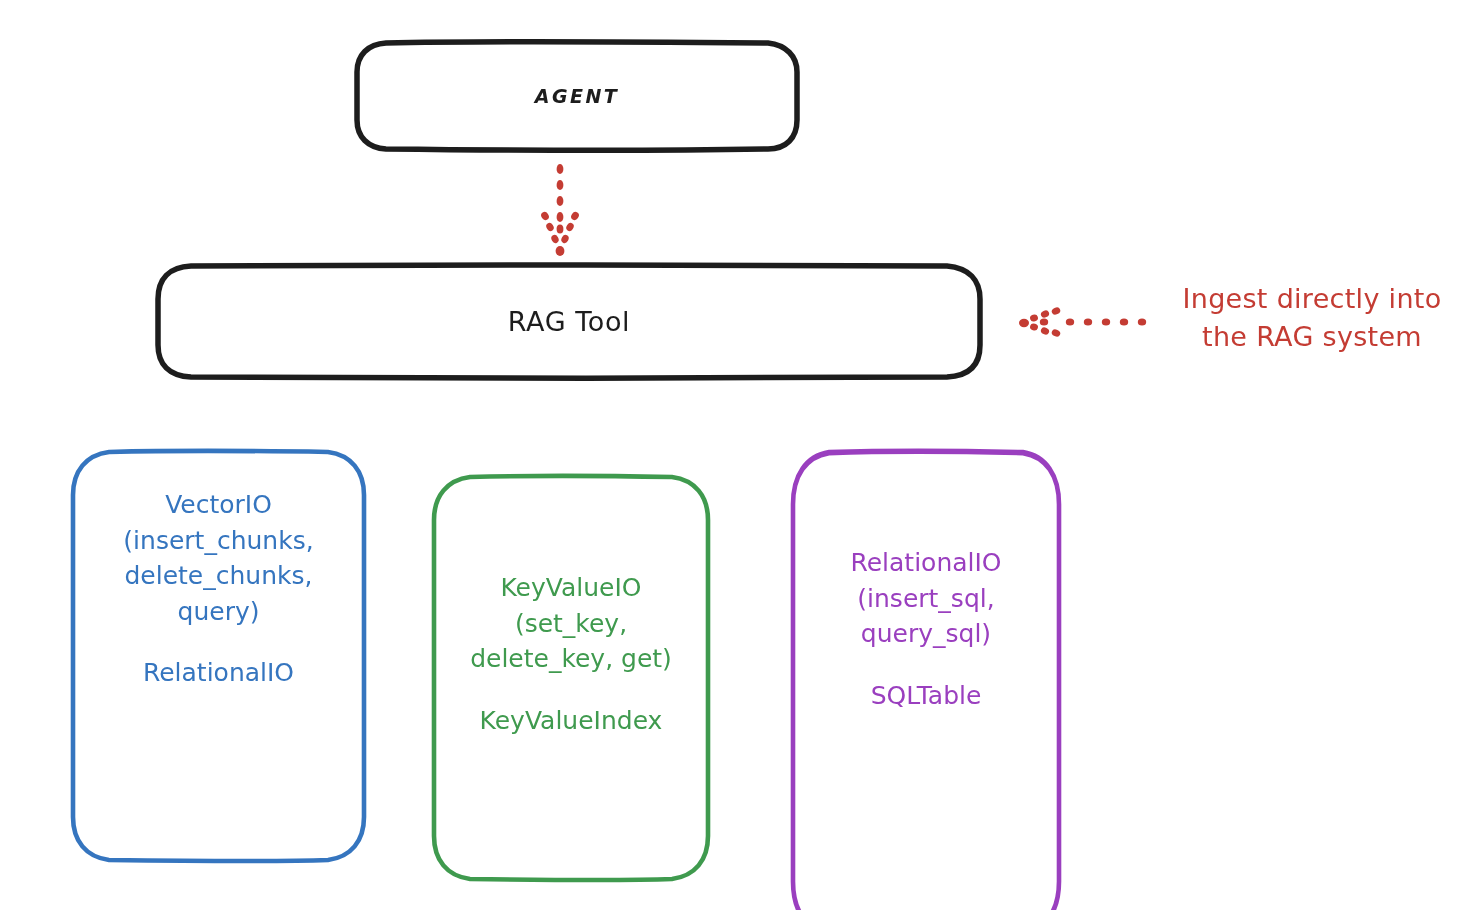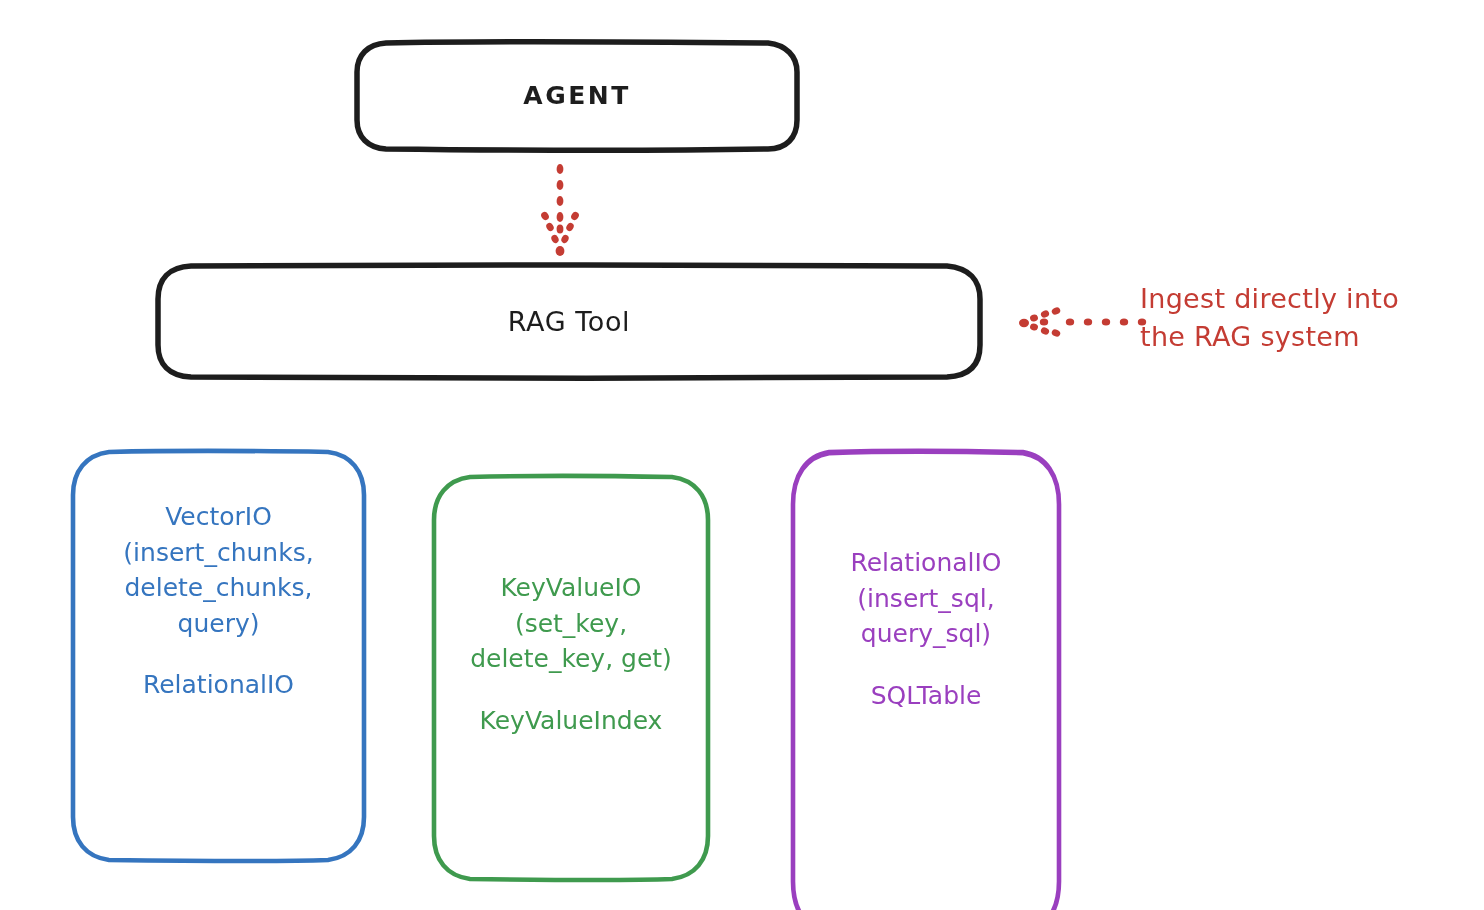--- a/index.html
+++ b/index.html
@@ -46,22 +46,23 @@
     overflow: visible;
   }
 
   
   #agent-box {
     left: 354px;  top: 40px;
     width: 446px; height: 112px;
   }
   #agent-box .label {
     font-family: "DejaVu Sans", sans-serif;
+    font-style: italic;
     font-weight: 700;
-    font-size: 25px;
+    font-size: 19px;
     letter-spacing: 2.5px;
     color: #1d1d1d;
   }
 
   #ragtool-box {
     left: 155px;  top: 263px;
     width: 828px; height: 117px;
   }
   #ragtool-box .label {
     font-family: "DejaVu Sans", sans-serif;
@@ -83,21 +84,21 @@
   }
   .provider .label .gap {
     display: block;
     height: 26px;
   }
 
   #vectorio-box {
     left: 69px;  top: 449px;
     width: 299px; height: 414px;
   }
-  #vectorio-box .label { color: #3575bf; padding-top: 50px; }
+  #vectorio-box .label { color: #3575bf; padding-top: 38px; }
 
   #keyvalueio-box {
     left: 430px;  top: 450px;
     width: 282px; height: 408px; margin-top: 24px;
   }
   #keyvalueio-box .label { color: #3f9a4e; padding-top: 96px; }
 
   #relationalio-box {
     left: 789px;  top: 449px;
     width: 274px; height: 488px;
@@ -112,20 +113,21 @@
   }
   #agent-to-rag-arrow { left: 520px; top: 163px; width: 80px; height: 95px; }
   #ingest-arrow       { left: 1018px; top: 300px; width: 132px; height: 44px; }
 
   
   #ingest-note {
     position: absolute;
     left: 1140px;
     top: 280px;
     width: 344px;
+    text-align: center;
     font-family: "DejaVu Sans", sans-serif;
     font-size: 27px;
     line-height: 1.42;
     color: #c43c33;
     white-space: pre-line;
     letter-spacing: 0.3px;
   }
 </style>
 </head>
 <body>

